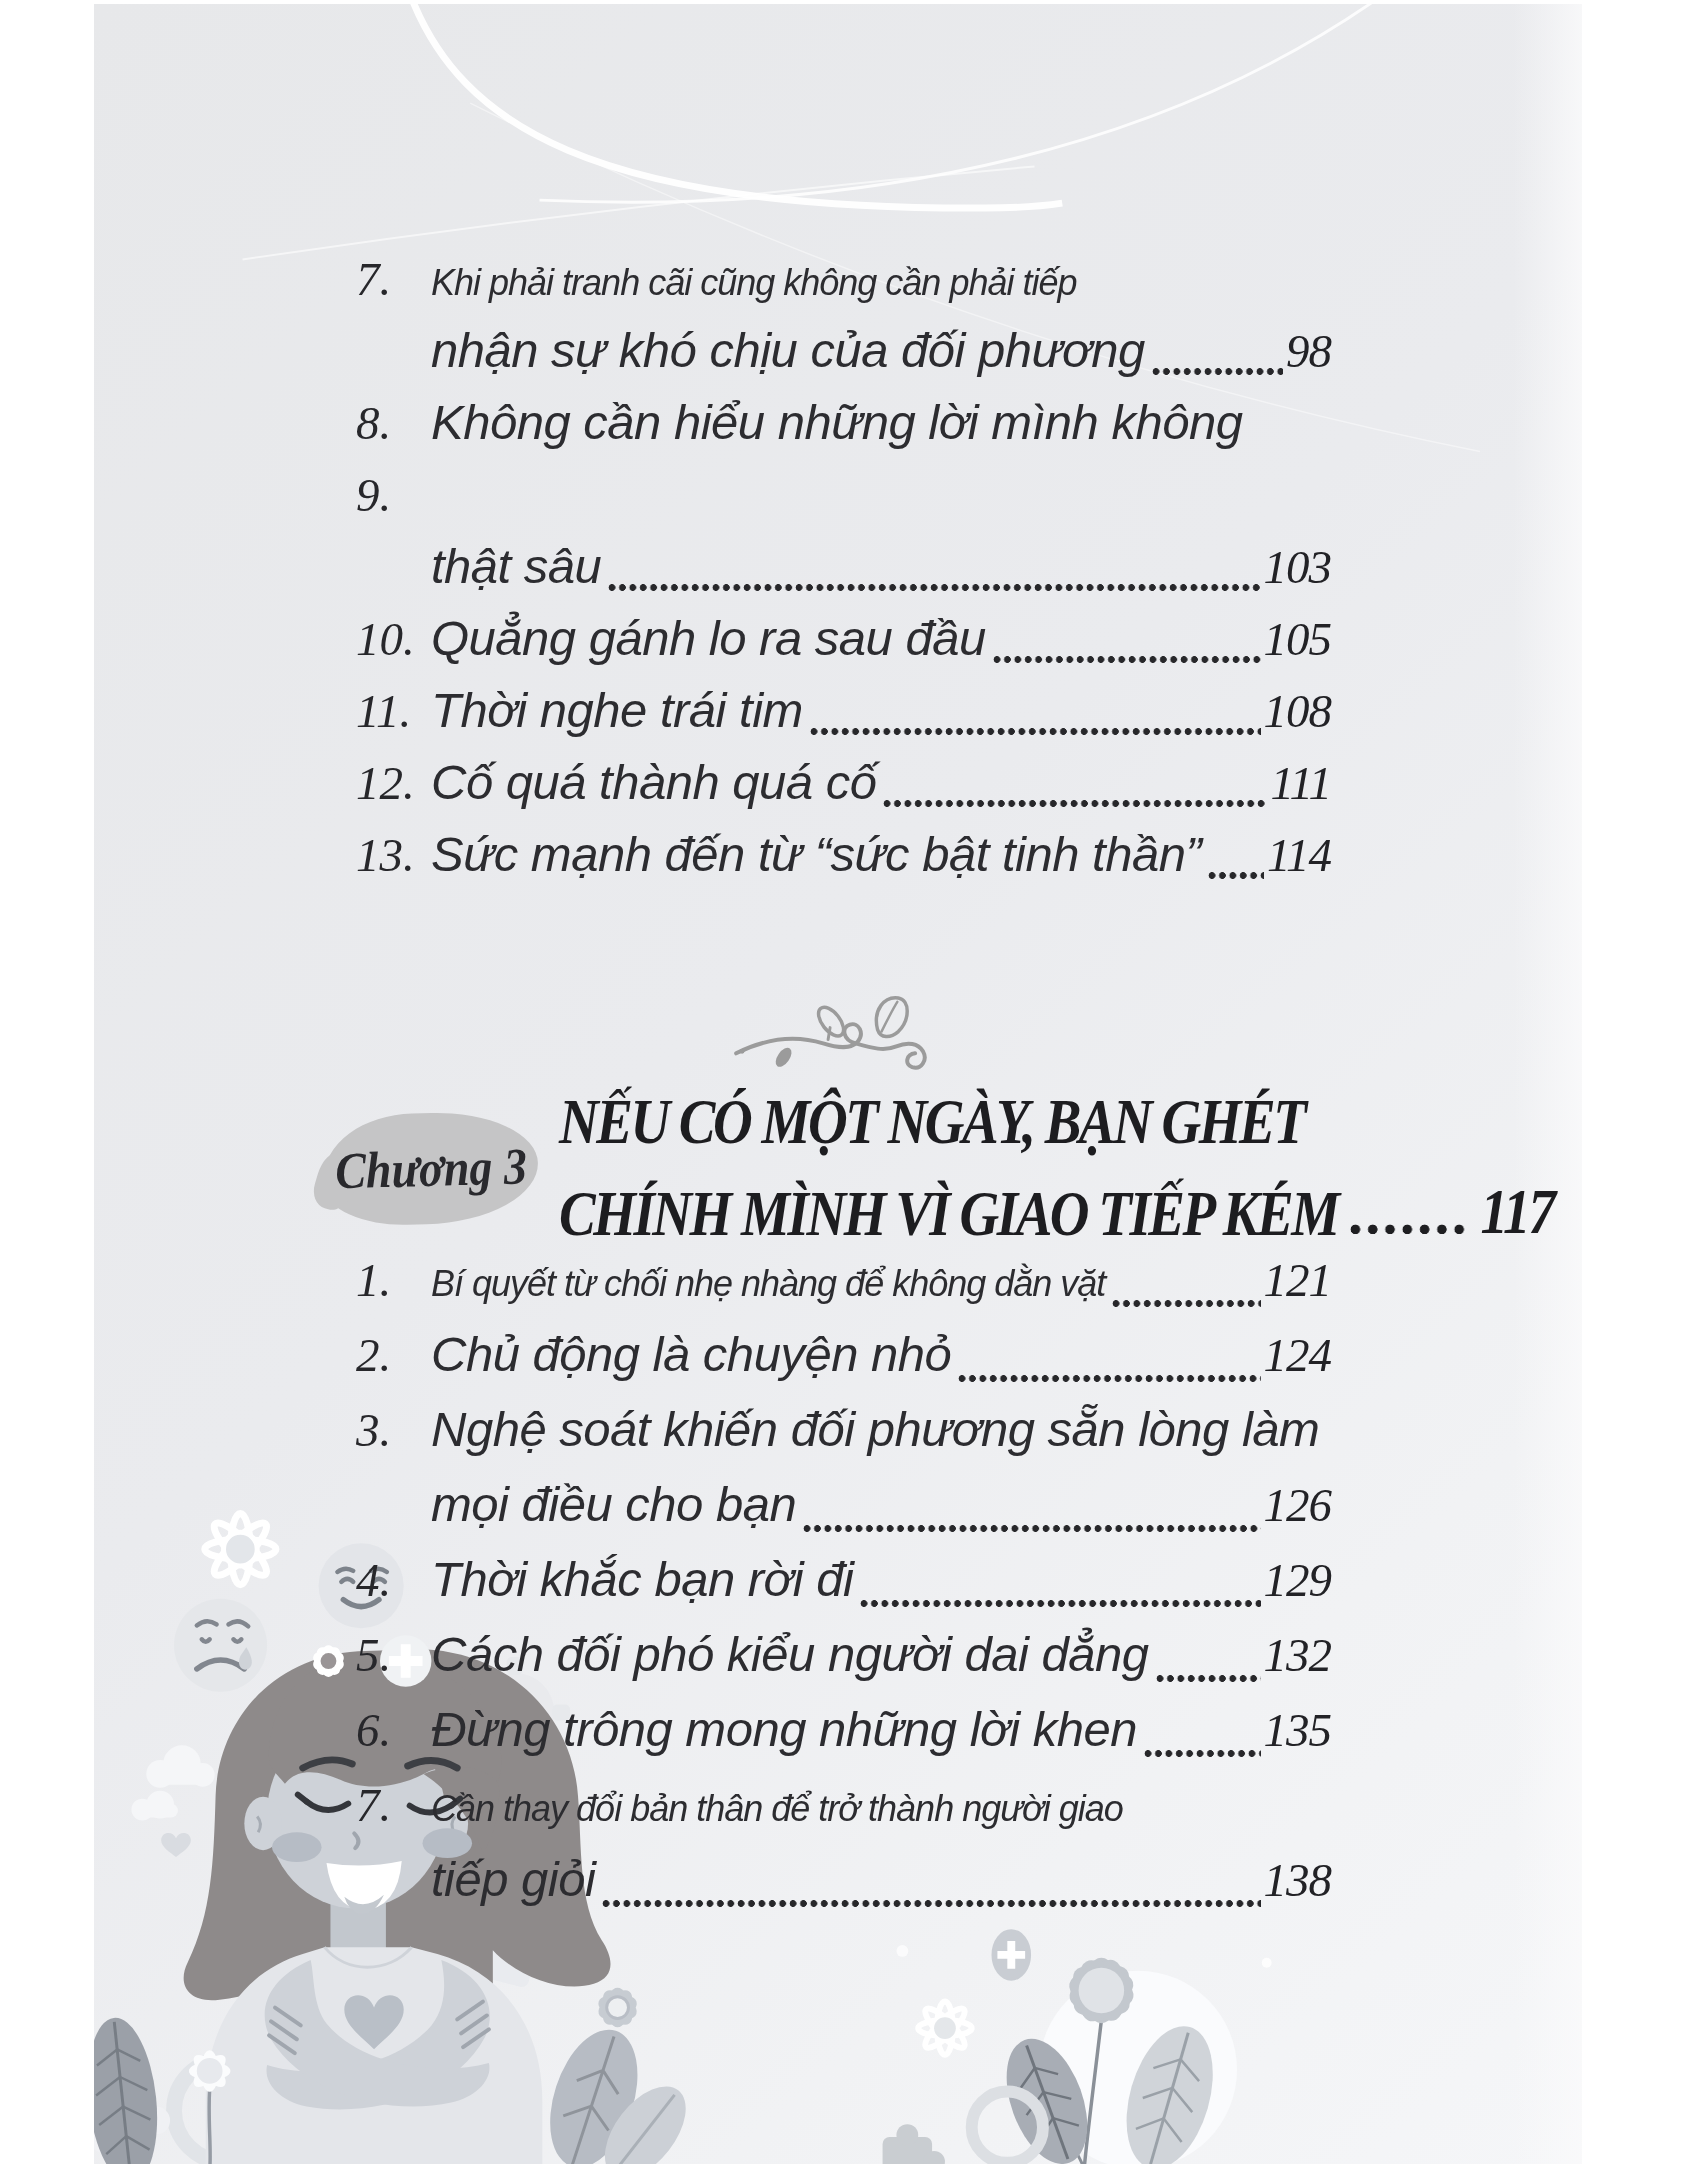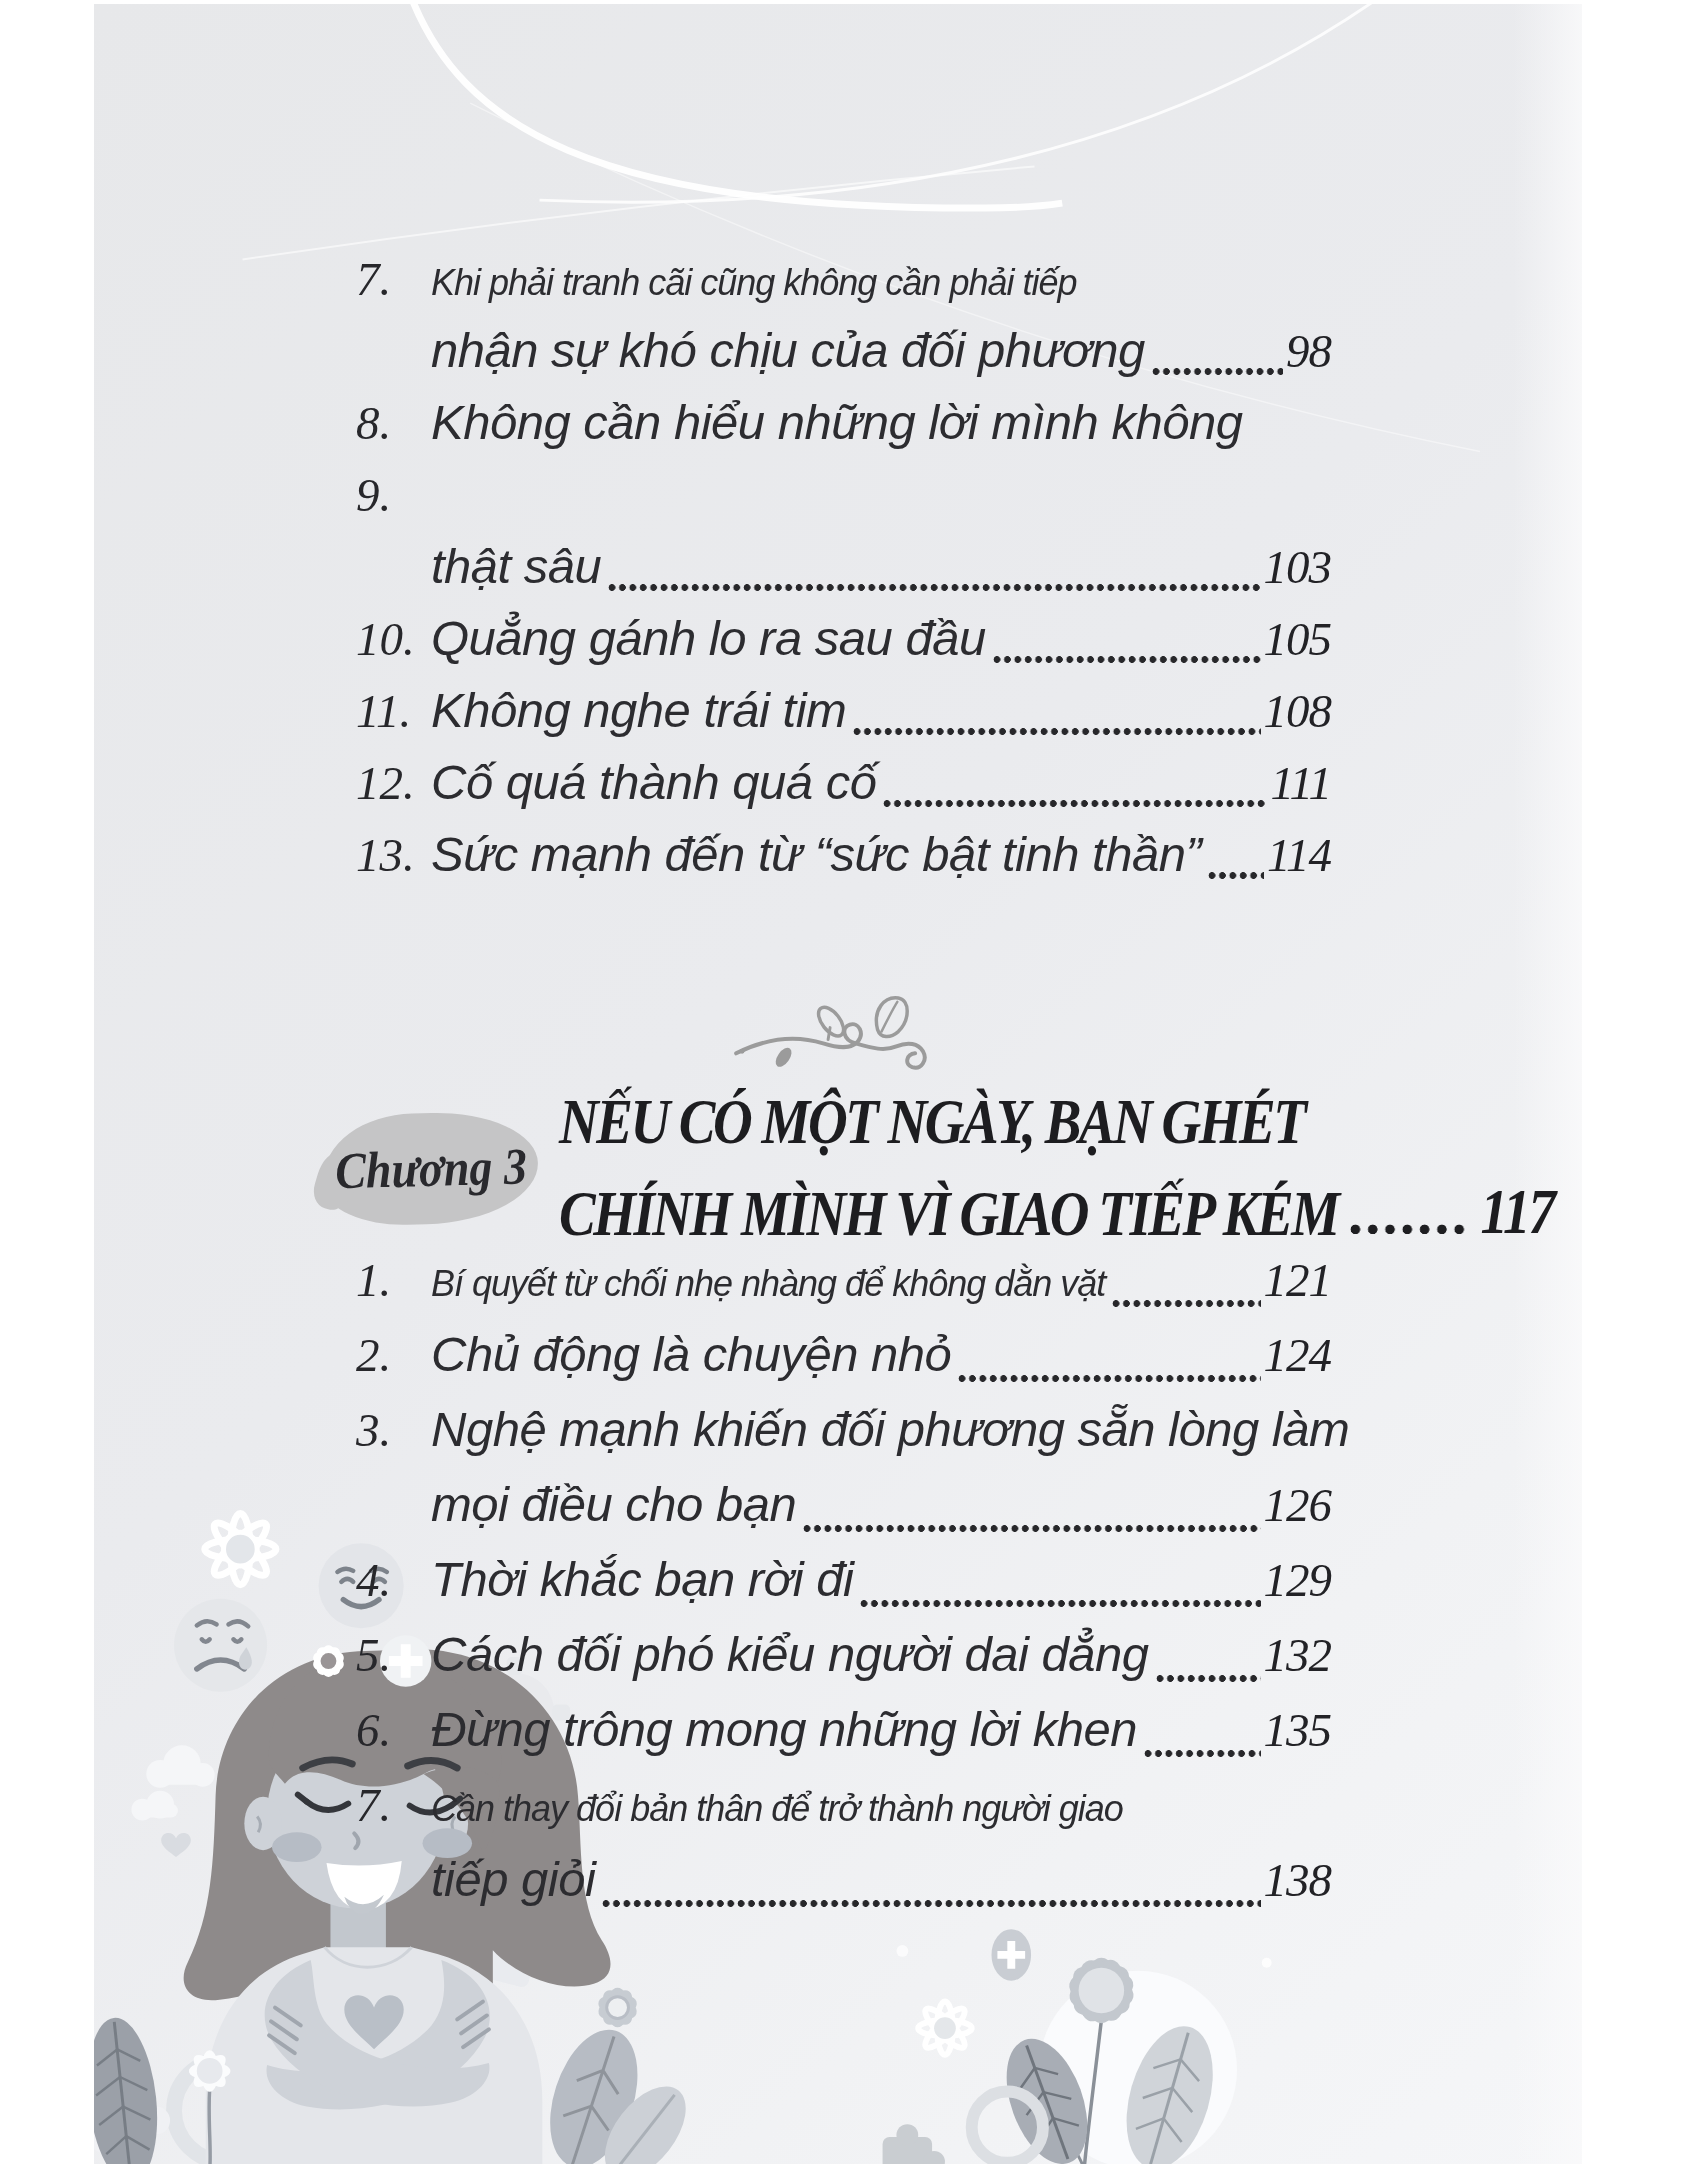--- a/index.html
+++ b/index.html
@@ -312,21 +312,21 @@
           <span class="pg">103</span>
         </div>
         <div class="line">
           <span class="num">10.</span>
           <span class="txt">Quẳng gánh lo ra sau đầu</span>
           <span class="dots"></span>
           <span class="pg">105</span>
         </div>
         <div class="line">
           <span class="num">11.</span>
-          <span class="txt">Không nghe trái tim</span>
+          <span class="txt">Thời nghe trái tim</span>
           <span class="dots"></span>
           <span class="pg">108</span>
         </div>
         <div class="line">
           <span class="num">12.</span>
           <span class="txt">Cố quá thành quá cố</span>
           <span class="dots"></span>
           <span class="pg">111</span>
         </div>
         <div class="line">
@@ -357,21 +357,21 @@
           <span class="pg">121</span>
         </div>
         <div class="line">
           <span class="num">2.</span>
           <span class="txt">Chủ động là chuyện nhỏ</span>
           <span class="dots"></span>
           <span class="pg">124</span>
         </div>
         <div class="line">
           <span class="num">3.</span>
-          <span class="txt">Nghệ mạnh khiến đối phương sẵn lòng làm</span>
+          <span class="txt">Nghệ soát khiến đối phương sẵn lòng làm</span>
         </div>
         <div class="line">
           <span class="num"></span>
           <span class="txt">mọi điều cho bạn</span>
           <span class="dots"></span>
           <span class="pg">126</span>
         </div>
         <div class="line">
           <span class="num">4.</span>
           <span class="txt">Thời khắc bạn rời đi</span>

